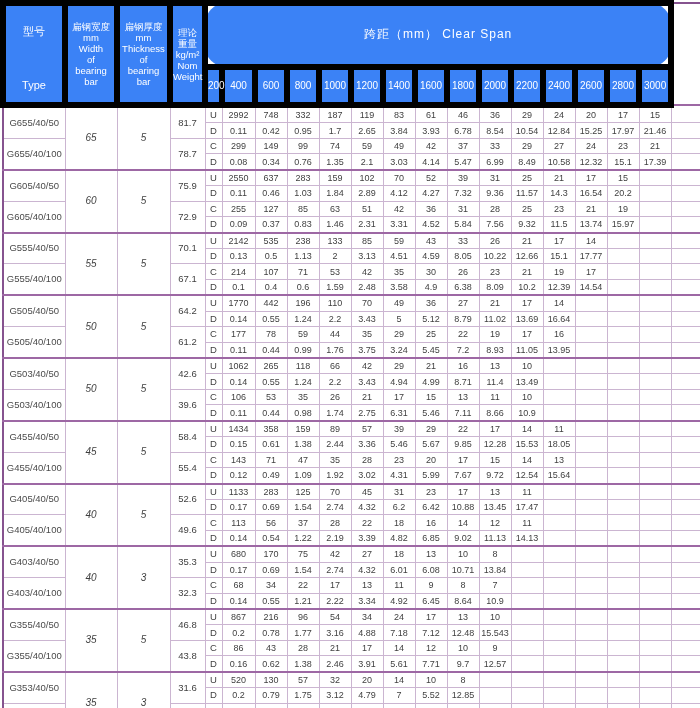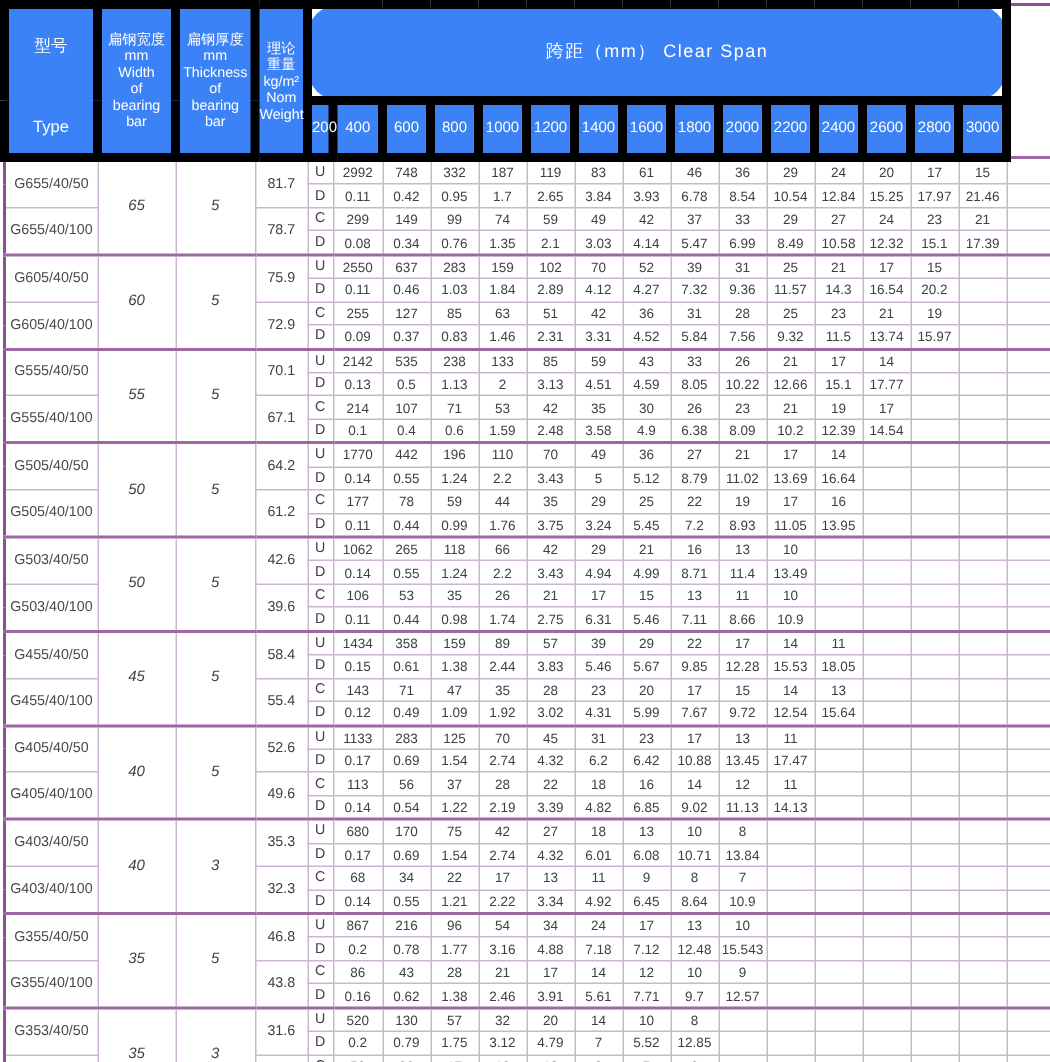--- a/index.html
+++ b/index.html
@@ -509,21 +509,21 @@
           <td class="val-cell"></td>
           <td class="val-cell"></td>
           <td class="val-cell"></td>
         </tr>
         <tr>
           <td class="label-cell">D</td>
           <td class="val-cell">0.15</td>
           <td class="val-cell">0.61</td>
           <td class="val-cell">1.38</td>
           <td class="val-cell">2.44</td>
-          <td class="val-cell">3.83</td>
+          <td class="val-cell">3.36</td>
           <td class="val-cell">5.46</td>
           <td class="val-cell">5.67</td>
           <td class="val-cell">9.85</td>
           <td class="val-cell">12.28</td>
           <td class="val-cell">15.53</td>
           <td class="val-cell">18.05</td>
           <td class="val-cell"></td>
           <td class="val-cell"></td>
           <td class="val-cell"></td>
           <td class="val-cell"></td>

